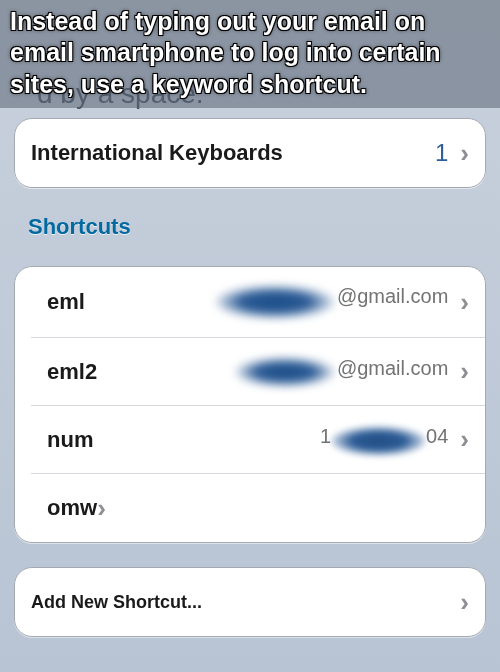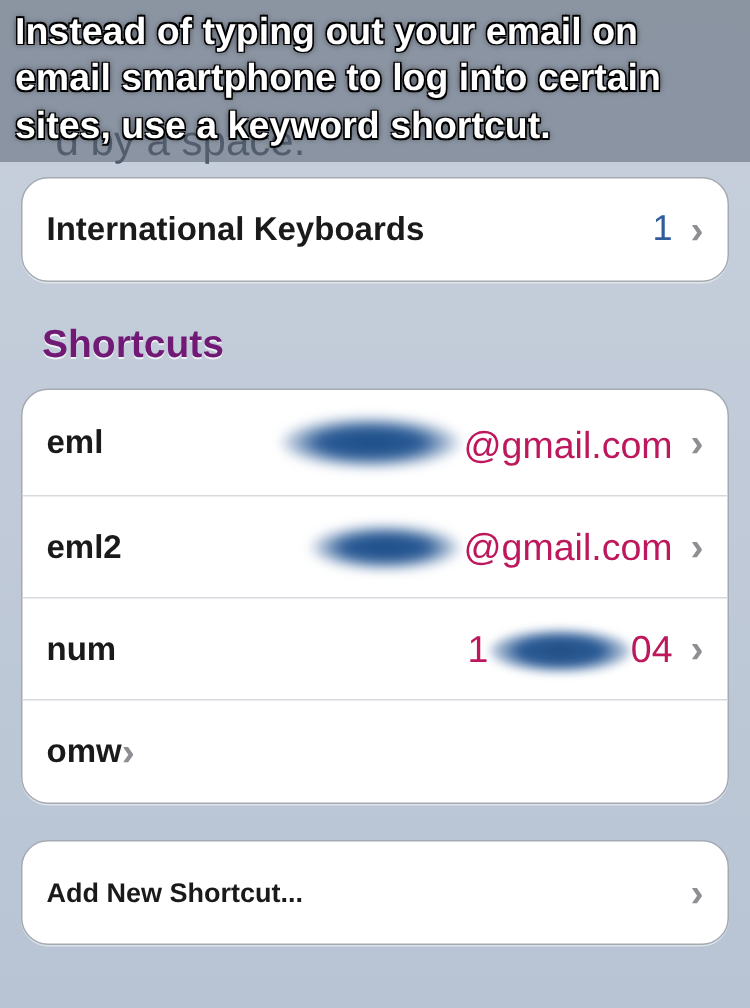--- a/index.html
+++ b/index.html
@@ -50,48 +50,48 @@
       cursor: pointer;
       position: relative;
     }
     .row:last-child { border-bottom: none; }
     .row-label {
       font-weight: 700;
       color: #1a1a1a;
       flex: 0 0 auto;
     }
     .row-value {
-      color: #be185d;
+      color: #737373;
       margin-left: auto;
       margin-right: 12px;
-      font-size: 25px;
+      font-size: 20px;
       white-space: nowrap;
       display: flex;
-      align-items: flex-end;
+      align-items: flex-start;
     }
     .row-count {
       color: #2f5d9c;
       margin-left: auto;
       margin-right: 12px;
       font-size: 24px;
     }
     .chevron {
       color: #8e8e93;
       font-size: 26px;
       font-weight: 700;
       flex: 0 0 auto;
     }
     .section-header {
-      color: #701a75;
-      font-size: 26px;
+      color: #0369a1;
+      font-size: 22px;
       font-weight: 700;
       padding: 26px 28px 10px 28px;
       text-shadow: 0 1px 0 rgba(255,255,255,0.7);
     }
-    .shortcuts { margin-top: 4px; }
+    .shortcuts { margin-top: 16px; padding-left: 16px; }
     .blur-pill {
       display: inline-block;
       width: 120px;
       height: 34px;
       background: radial-gradient(ellipse at center, #1d4e86 0%, #2a5a95 40%, rgba(42,90,149,0) 75%);
       border-radius: 50%;
       filter: blur(4px);
       margin-right: 2px;
       vertical-align: middle;
     }

